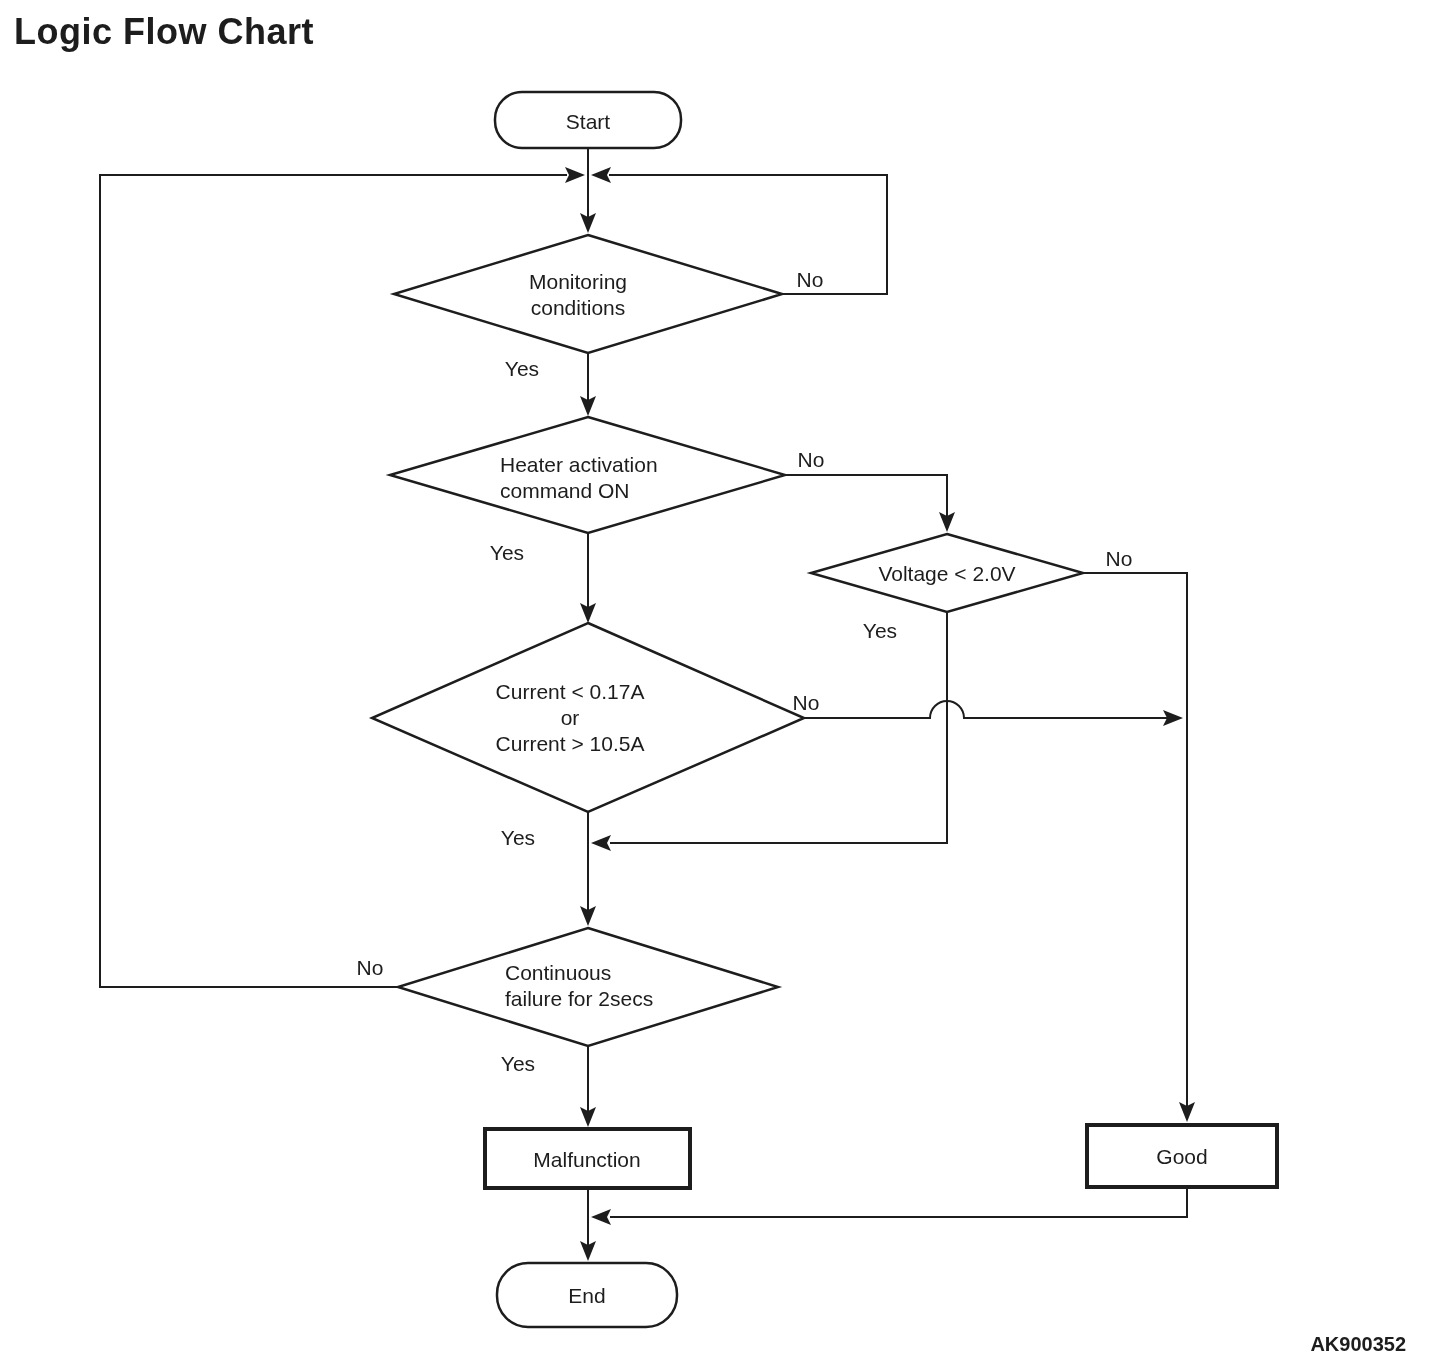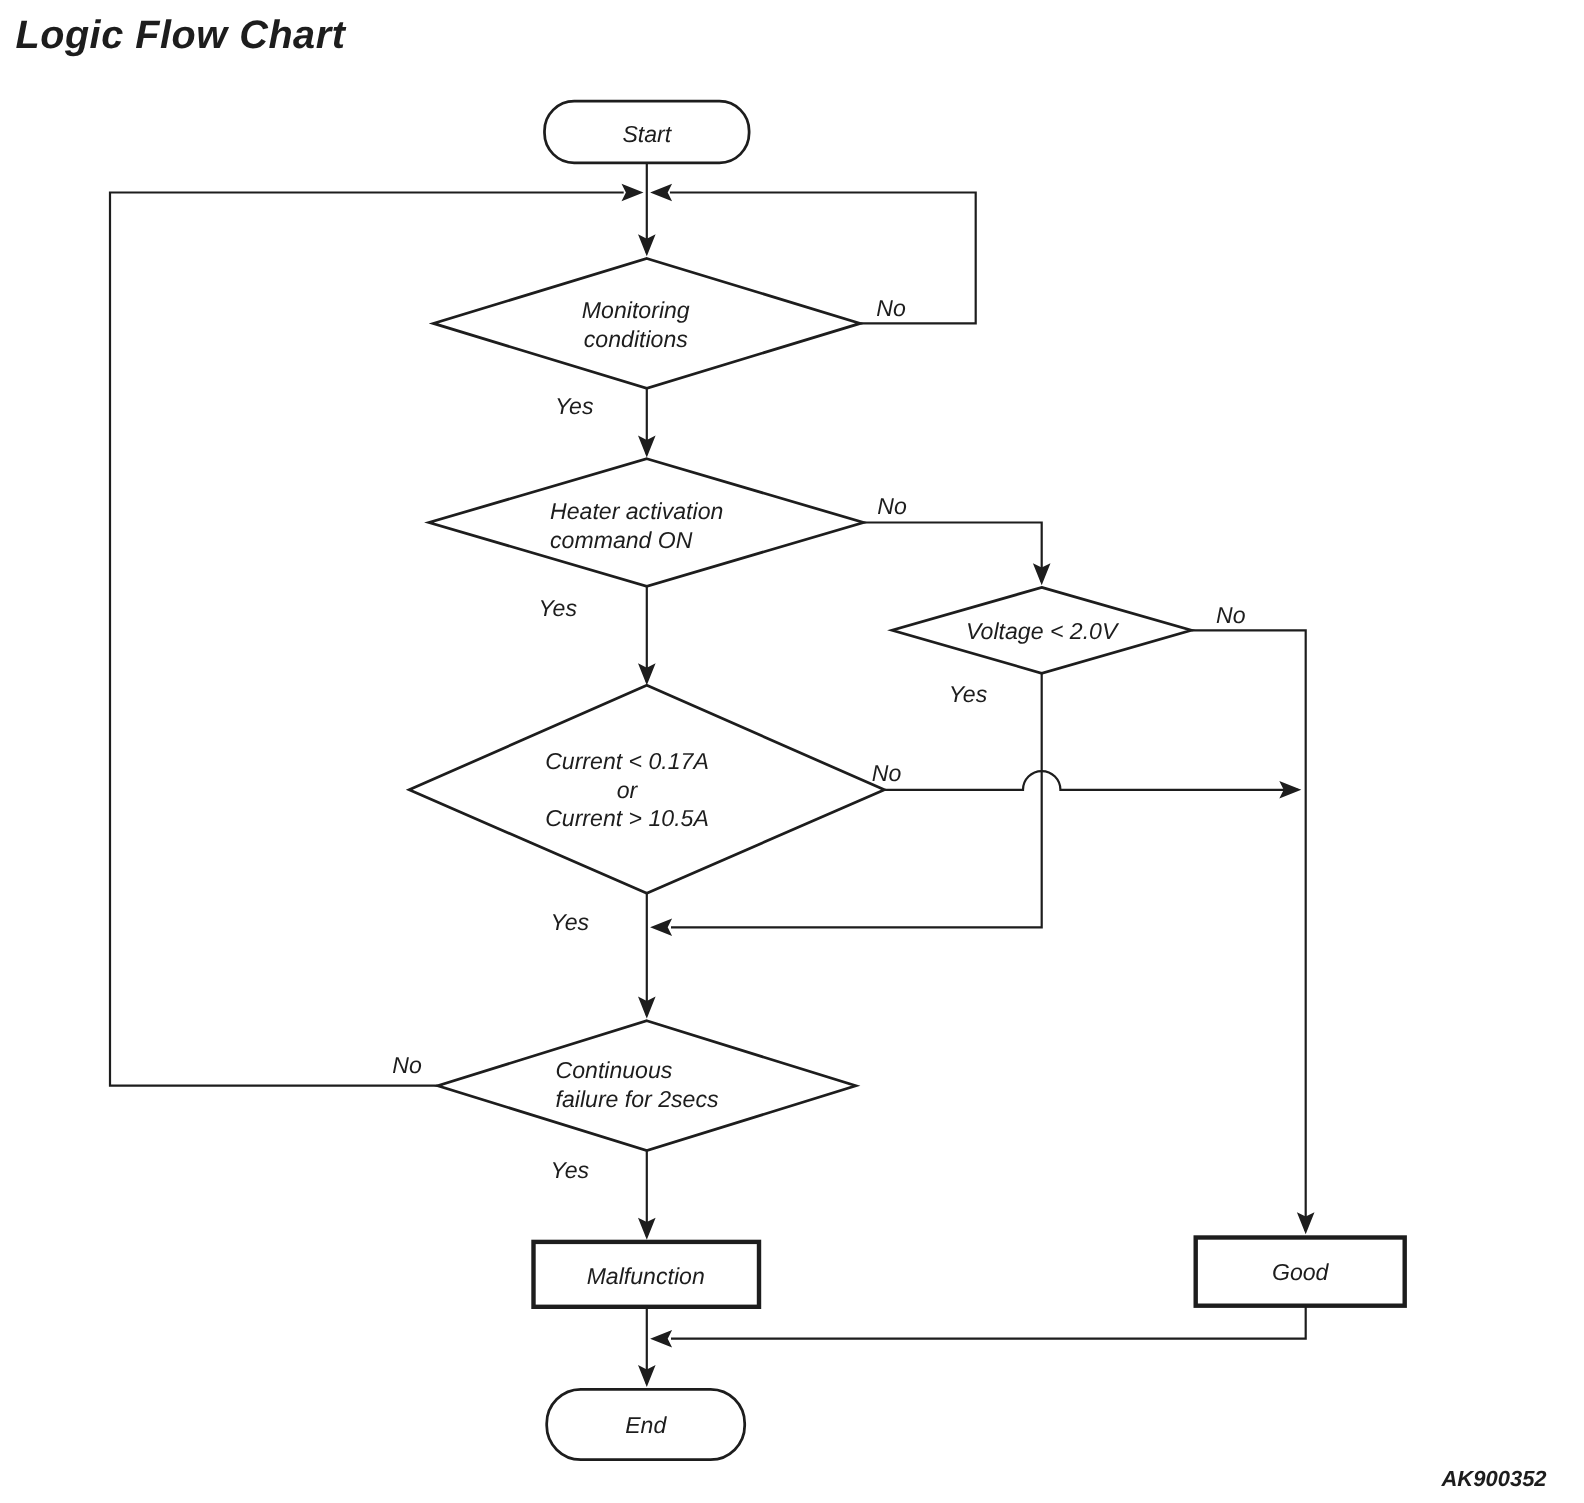--- a/index.html
+++ b/index.html
@@ -10,21 +10,20 @@
     height: 1366px;
     font-family: "Liberation Sans", sans-serif;
     -webkit-font-smoothing: antialiased;
   }
   .page {
     position: relative;
     width: 1440px;
     height: 1366px;
     background: #ffffff;
     overflow: hidden;
-    font-style: italic;
   }
   svg text {
     fill: #1d1d1d;
     font-family: "Liberation Sans", sans-serif;
     font-size: 21px;
   }
   svg text.title {
     font-size: 36px;
     font-weight: bold;
     letter-spacing: 0.5px;

